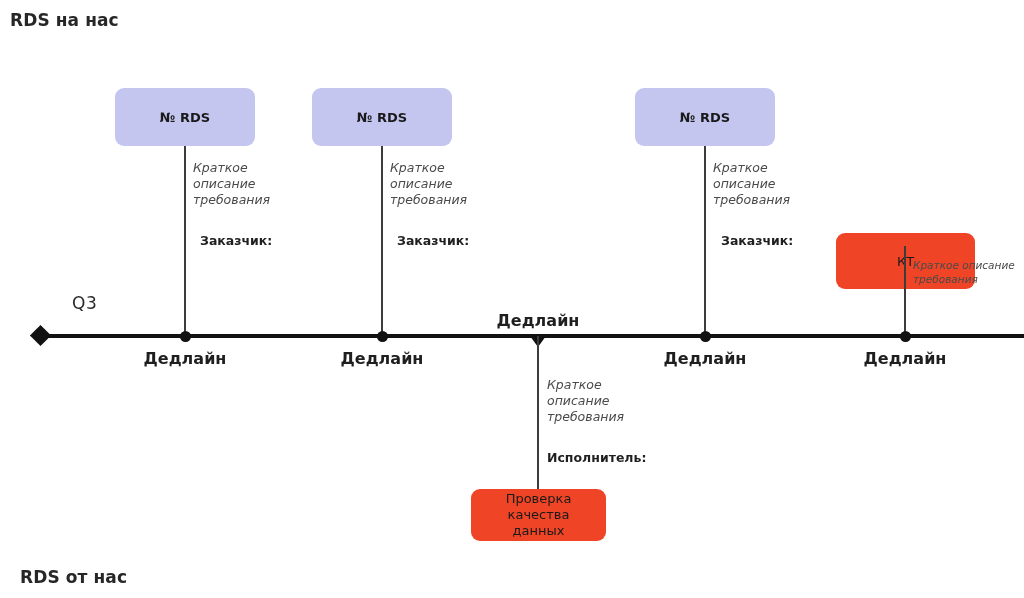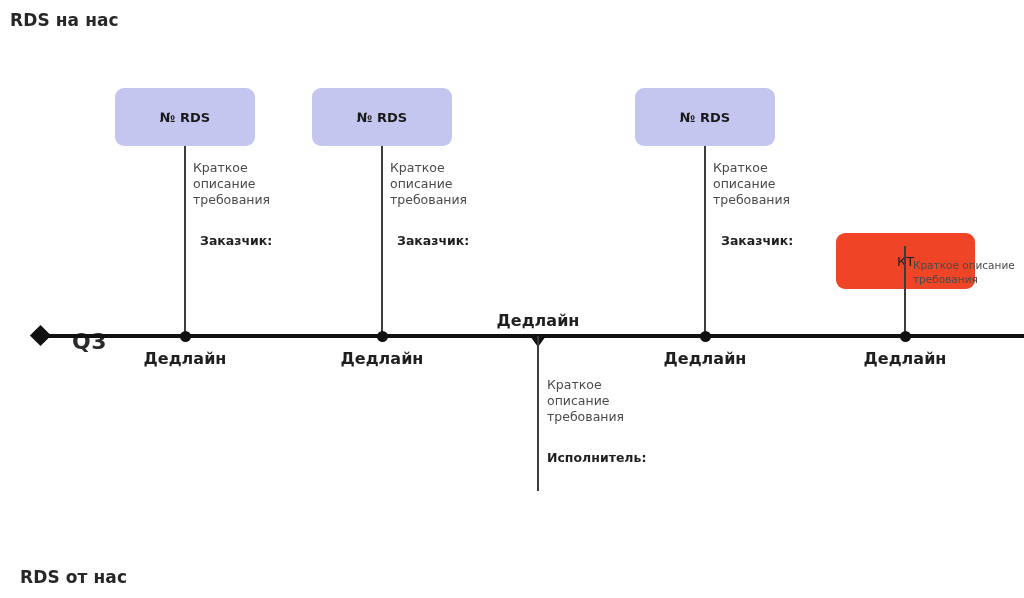--- a/index.html
+++ b/index.html
@@ -30,26 +30,25 @@
     color: #272727;
     letter-spacing: 0.1px;
     white-space: nowrap;
   }
   #title-top    { left: 10px; top: 10px; }
   #title-bottom { left: 20px; top: 567px; }
 
   
   .quarter-label {
     position: absolute;
-    font-size: 22px;
-    font-weight: bold;
+    font-size: 17px;
+    font-weight: normal;
     color: #2b2b2b;
     letter-spacing: 0.5px;
     white-space: nowrap;
-    margin-top: 36px;
   }
 
   
   #axis-line {
     position: absolute;
     left: 40px;
     top: 334px;
     width: 984px;
     height: 4px;
     background: #111111;
@@ -110,20 +109,21 @@
   }
   .box.orange.bold { font-weight: normal; margin-top: 43px; }
 
   
   .desc {
     position: absolute;
     font-size: 12.5px;
     line-height: 16px;
     color: #4a4a4a;
     white-space: pre-line;
+    font-style: italic;
   }
   .desc.small {
     font-size: 10.5px;
     line-height: 14px;
   }
   .role {
     position: absolute;
     font-size: 12.5px;
     font-weight: bold;
     color: #1f1f1f;
@@ -172,20 +172,22 @@
   <div class="role" style="left:397px; top:233px;">Заказчик:</div>
   <div class="node-dot" style="left:377px; top:331px;"></div>
   <div class="axis-label" style="left:382px; top:349px;">Дедлайн</div>
 
   <div class="node-tri" style="left:530px; top:336px;"></div>
   <div class="stem" style="left:537px; top:336px; height:155px;"></div>
   <div class="desc" style="left:547px; top:377px; width:110px;">Краткое
 описание
 требования</div>
   <div class="role" style="left:547px; top:450px;">Исполнитель:</div>
+  <div class="box orange" style="left:471px; top:489px; width:135px; height:52px; white-space:pre-line; line-height:16px;">Проверка качества
+данных</div>
 
   <div class="box blue" style="left:635px; top:88px; width:140px; height:58px;">№ RDS</div>
   <div class="stem" style="left:704px; top:146px; height:188px;"></div>
   <div class="desc" style="left:713px; top:160px; width:110px;">Краткое
 описание
 требования</div>
   <div class="role" style="left:721px; top:233px;">Заказчик:</div>
   <div class="node-dot" style="left:700px; top:331px;"></div>
   <div class="axis-label" style="left:705px; top:349px;">Дедлайн</div>
 

